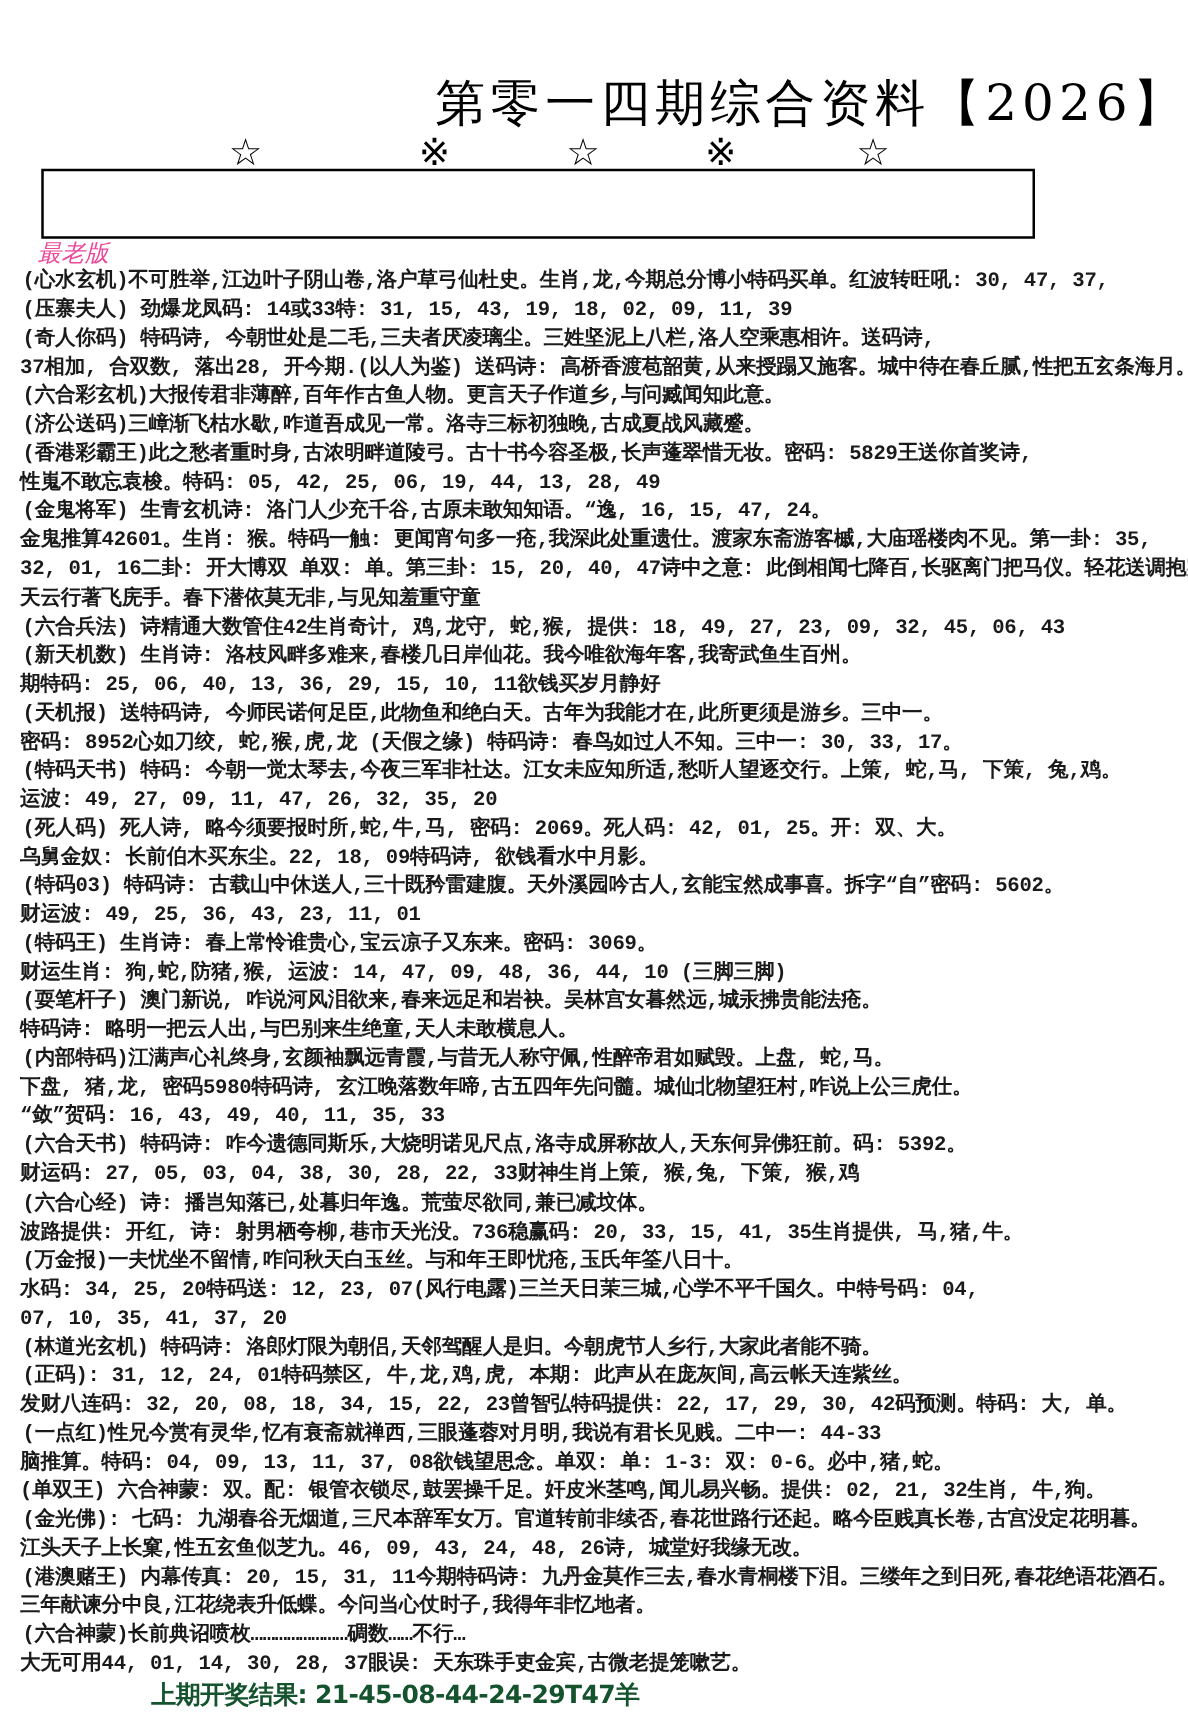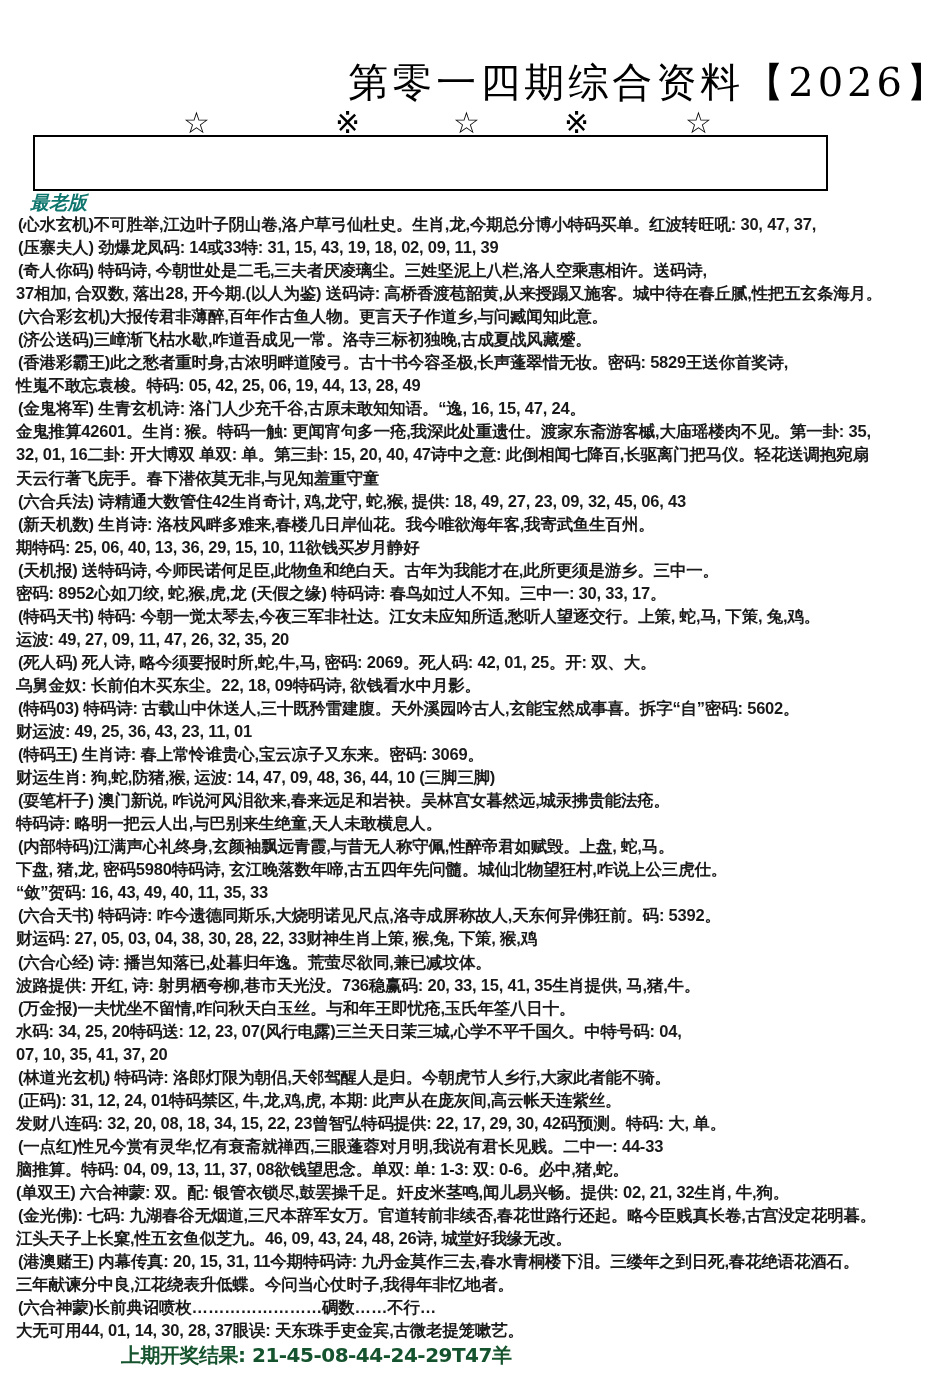--- a/index.html
+++ b/index.html
@@ -18,30 +18,30 @@
   }
   .deco {
     position: absolute; top: 0; font-size: 30px; line-height: 30px; color: #000;
     font-family: "DejaVu Sans", sans-serif;
   }
   .banner-box {
     position: absolute; left: 33px; top: 135px; width: 795px; height: 56px;
     border: 2px solid #000; background: #fff; box-sizing: border-box;
   }
   .section-label {
-    position: absolute; left: 30px; top: 190px; font-size: 19px; font-weight: bold;
-    font-style: italic; color: #0f766e;
+    position: absolute; left: 30px; top: 190px; font-size: 19px; font-weight: normal;
+    font-style: italic; color: #ec4899;
   }
   .content {
     position: absolute; left: 0; top: 213px; width: 950px;
   }
   .line {
     height: 23.05px; line-height: 23px; font-size: 16.5px; white-space: nowrap;
     font-weight: bold; color: #1a1a1a; letter-spacing: -0.2px;
-    font-family: Liberation Sans, sans-serif;
+    font-family: Liberation Mono, monospace;
   }
   .line.indent { padding-left: 18px; }
   .line.flush { padding-left: 16px; }
   .result-overlay {
     position: absolute; left: 92px; top: 1337px;
     font-family: "DejaVu Sans", sans-serif; font-weight: bold;
     font-size: 20px; letter-spacing: -0.5px; color: #14532d; white-space: nowrap;
     line-height: 36px;
     margin-left: 29px;
   }

